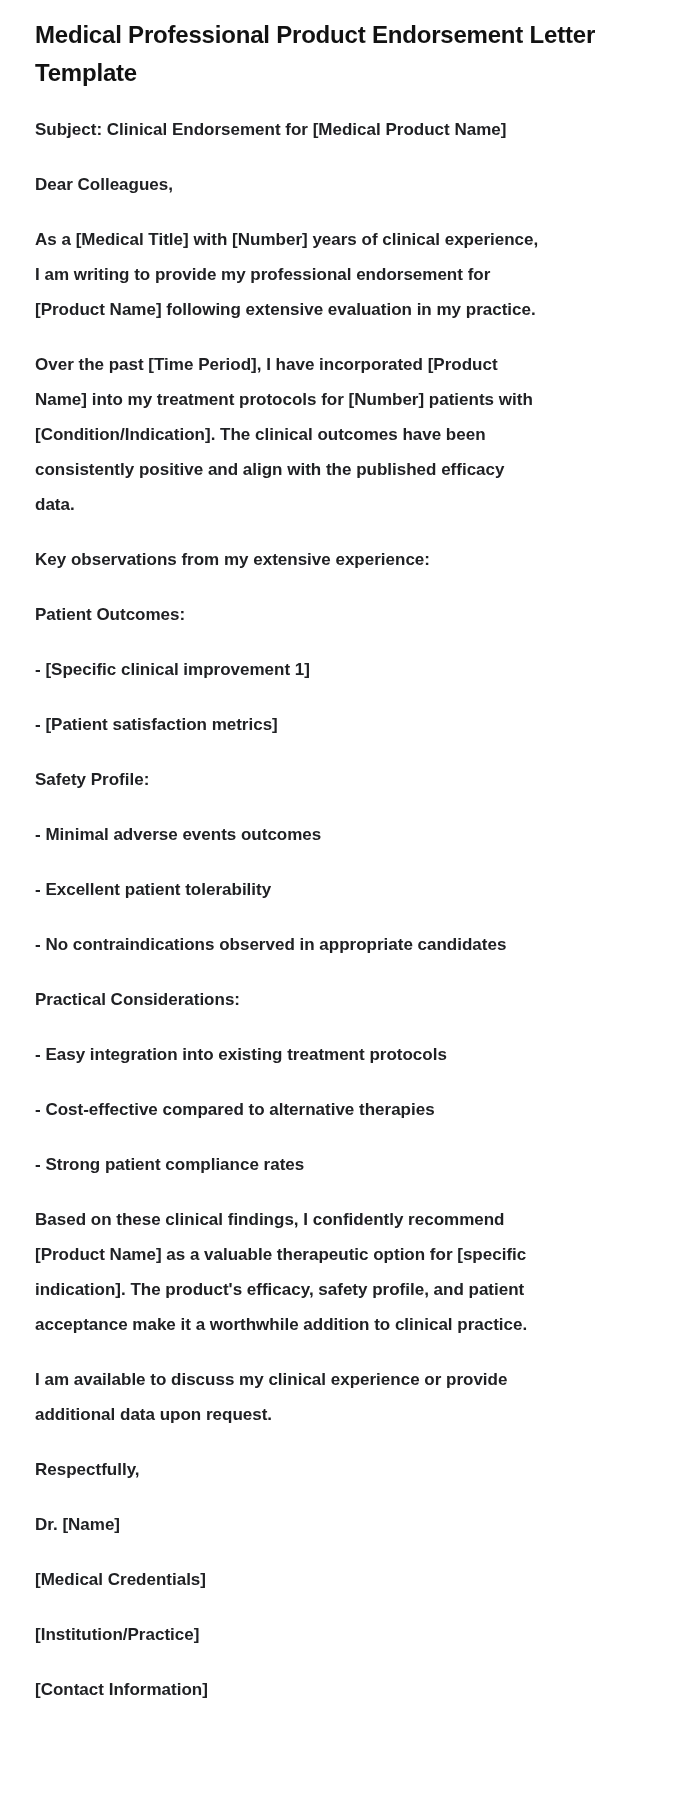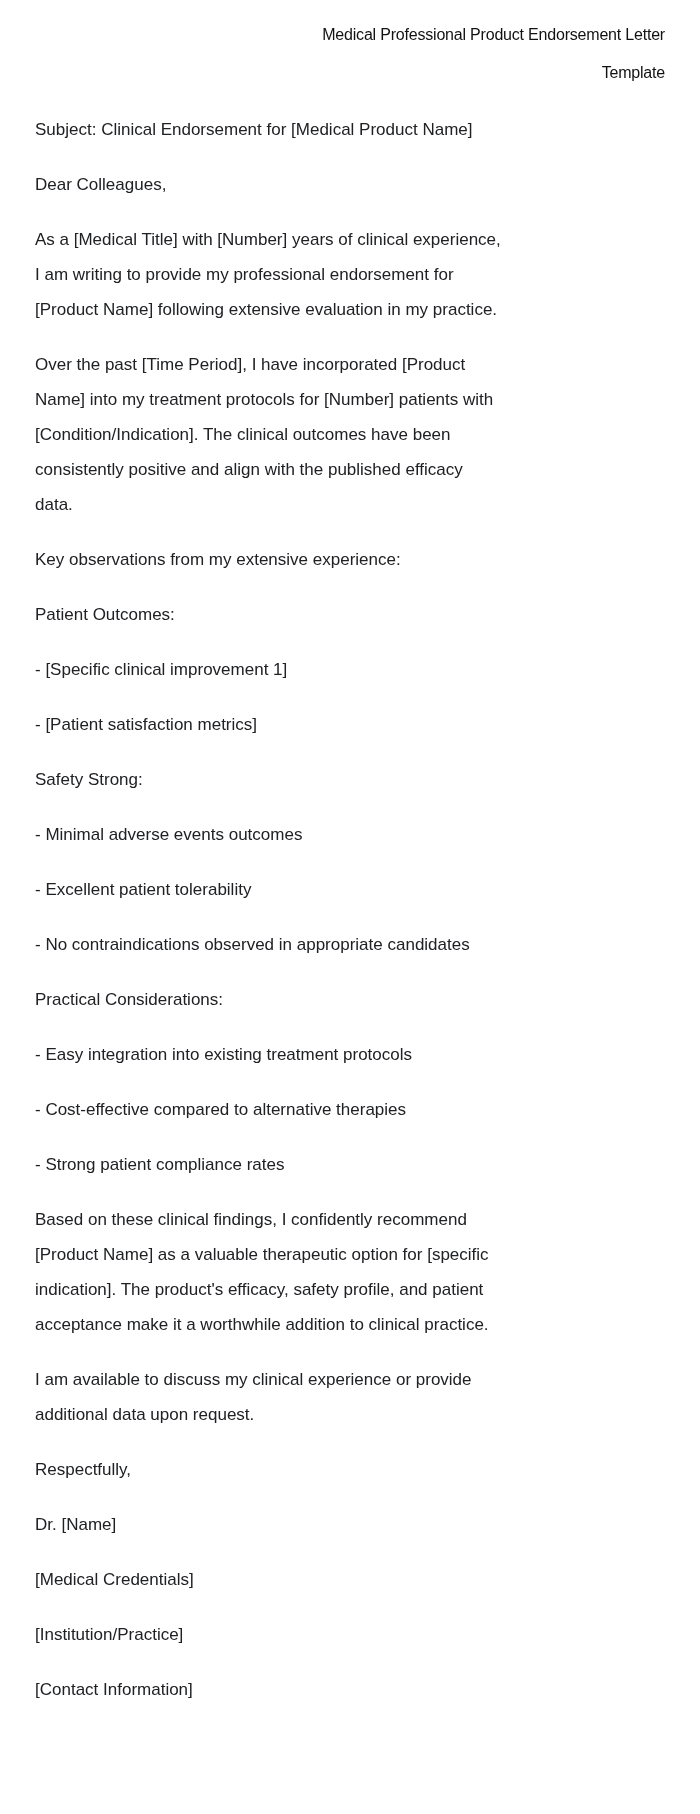--- a/index.html
+++ b/index.html
@@ -10,33 +10,32 @@
   .document {
     width: 700px;
     min-height: 1814px;
     box-sizing: border-box;
     padding: 16px 35px 40px 35px;
     background: #ffffff;
     font-family: "Liberation Sans", "DejaVu Sans", sans-serif;
     color: #1f1f1f;
   }
   h1.doc-title {
-    font-size: 16px;
+    font-size: 24px;
     line-height: 38px;
-    font-weight: 400;
+    font-weight: 700;
     color: #121212;
     margin: 0 0 20px 0;
     white-space: pre-line;
     letter-spacing: -0.2px;
-    text-align: right;
   }
   p.doc-paragraph {
     font-size: 17px;
     line-height: 35px;
-    font-weight: 400;
+    font-weight: 700;
     color: #202124;
     margin: 0 0 20px 0;
     max-width: 630px;
     white-space: pre-line;
   }
 </style>
 </head>
 <body>
 
 <div class="document">
@@ -49,21 +48,21 @@
 [Product Name] following extensive evaluation in my practice.</p>
   <p class="doc-paragraph">Over the past [Time Period], I have incorporated [Product
 Name] into my treatment protocols for [Number] patients with
 [Condition/Indication]. The clinical outcomes have been
 consistently positive and align with the published efficacy
 data.</p>
   <p class="doc-paragraph">Key observations from my extensive experience:</p>
   <p class="doc-paragraph">Patient Outcomes:</p>
   <p class="doc-paragraph">- [Specific clinical improvement 1]</p>
   <p class="doc-paragraph">- [Patient satisfaction metrics]</p>
-  <p class="doc-paragraph">Safety Strong:</p>
+  <p class="doc-paragraph">Safety Profile:</p>
   <p class="doc-paragraph">- Minimal adverse events outcomes</p>
   <p class="doc-paragraph">- Excellent patient tolerability</p>
   <p class="doc-paragraph">- No contraindications observed in appropriate candidates</p>
   <p class="doc-paragraph">Practical Considerations:</p>
   <p class="doc-paragraph">- Easy integration into existing treatment protocols</p>
   <p class="doc-paragraph">- Cost-effective compared to alternative therapies</p>
   <p class="doc-paragraph">- Strong patient compliance rates</p>
   <p class="doc-paragraph">Based on these clinical findings, I confidently recommend
 [Product Name] as a valuable therapeutic option for [specific
 indication]. The product's efficacy, safety profile, and patient

